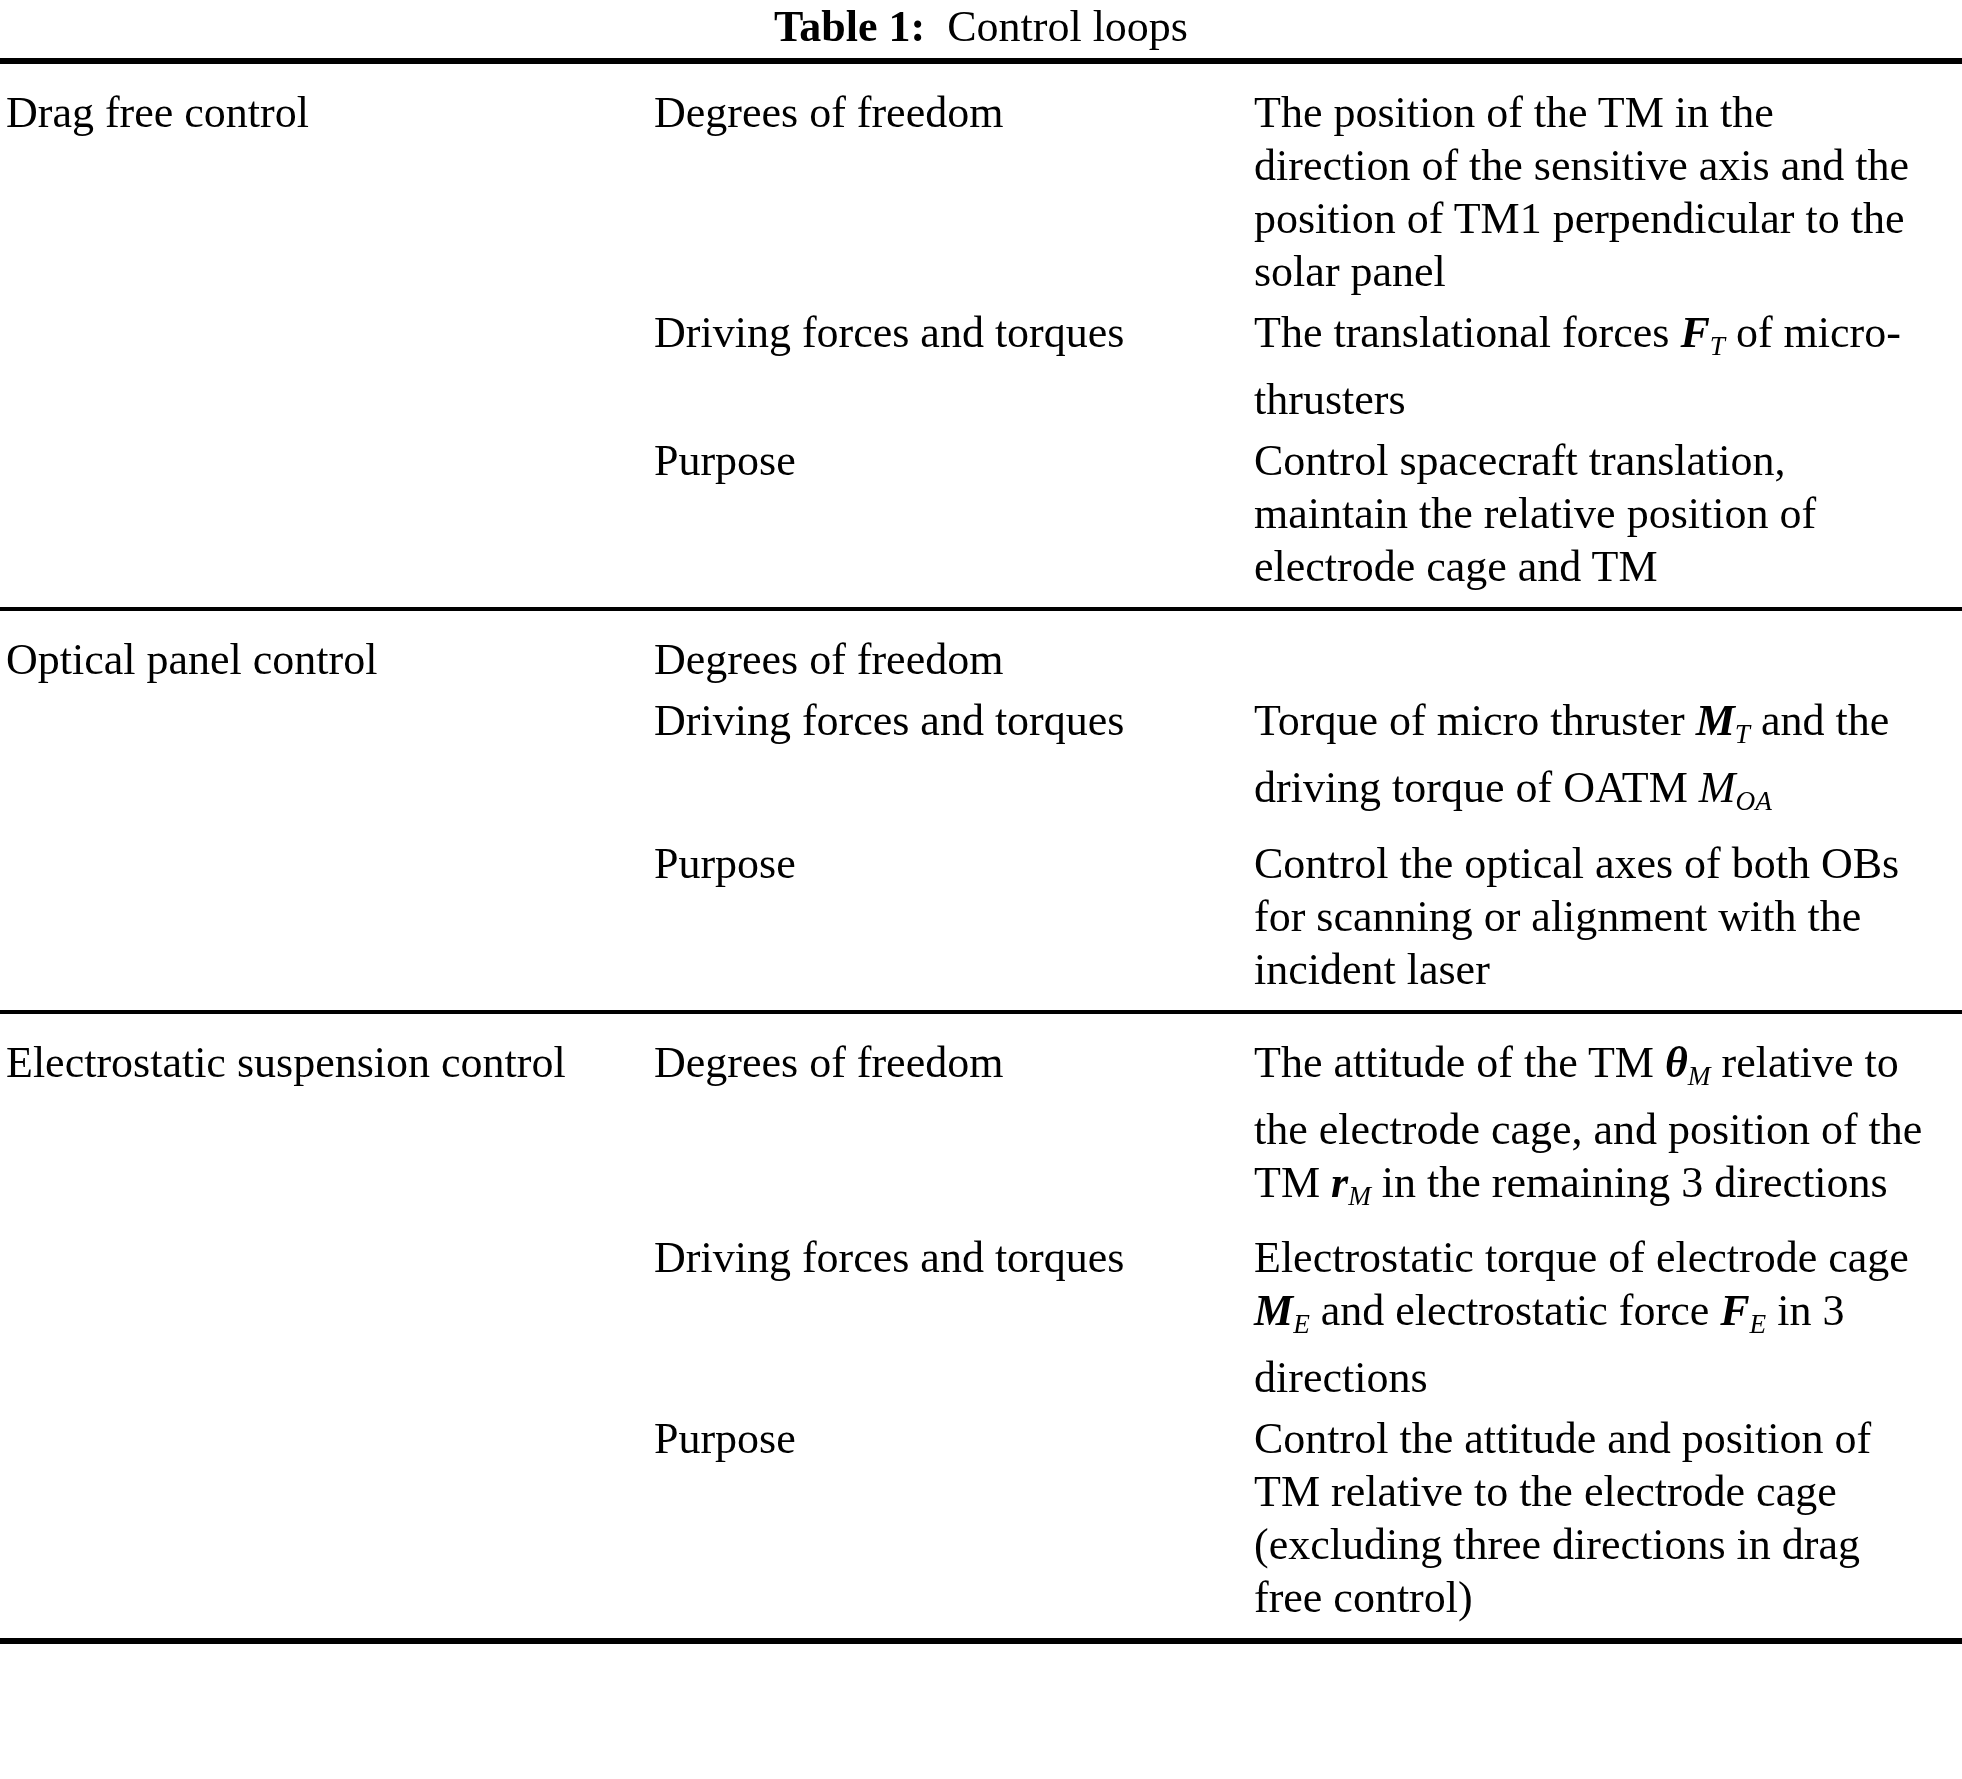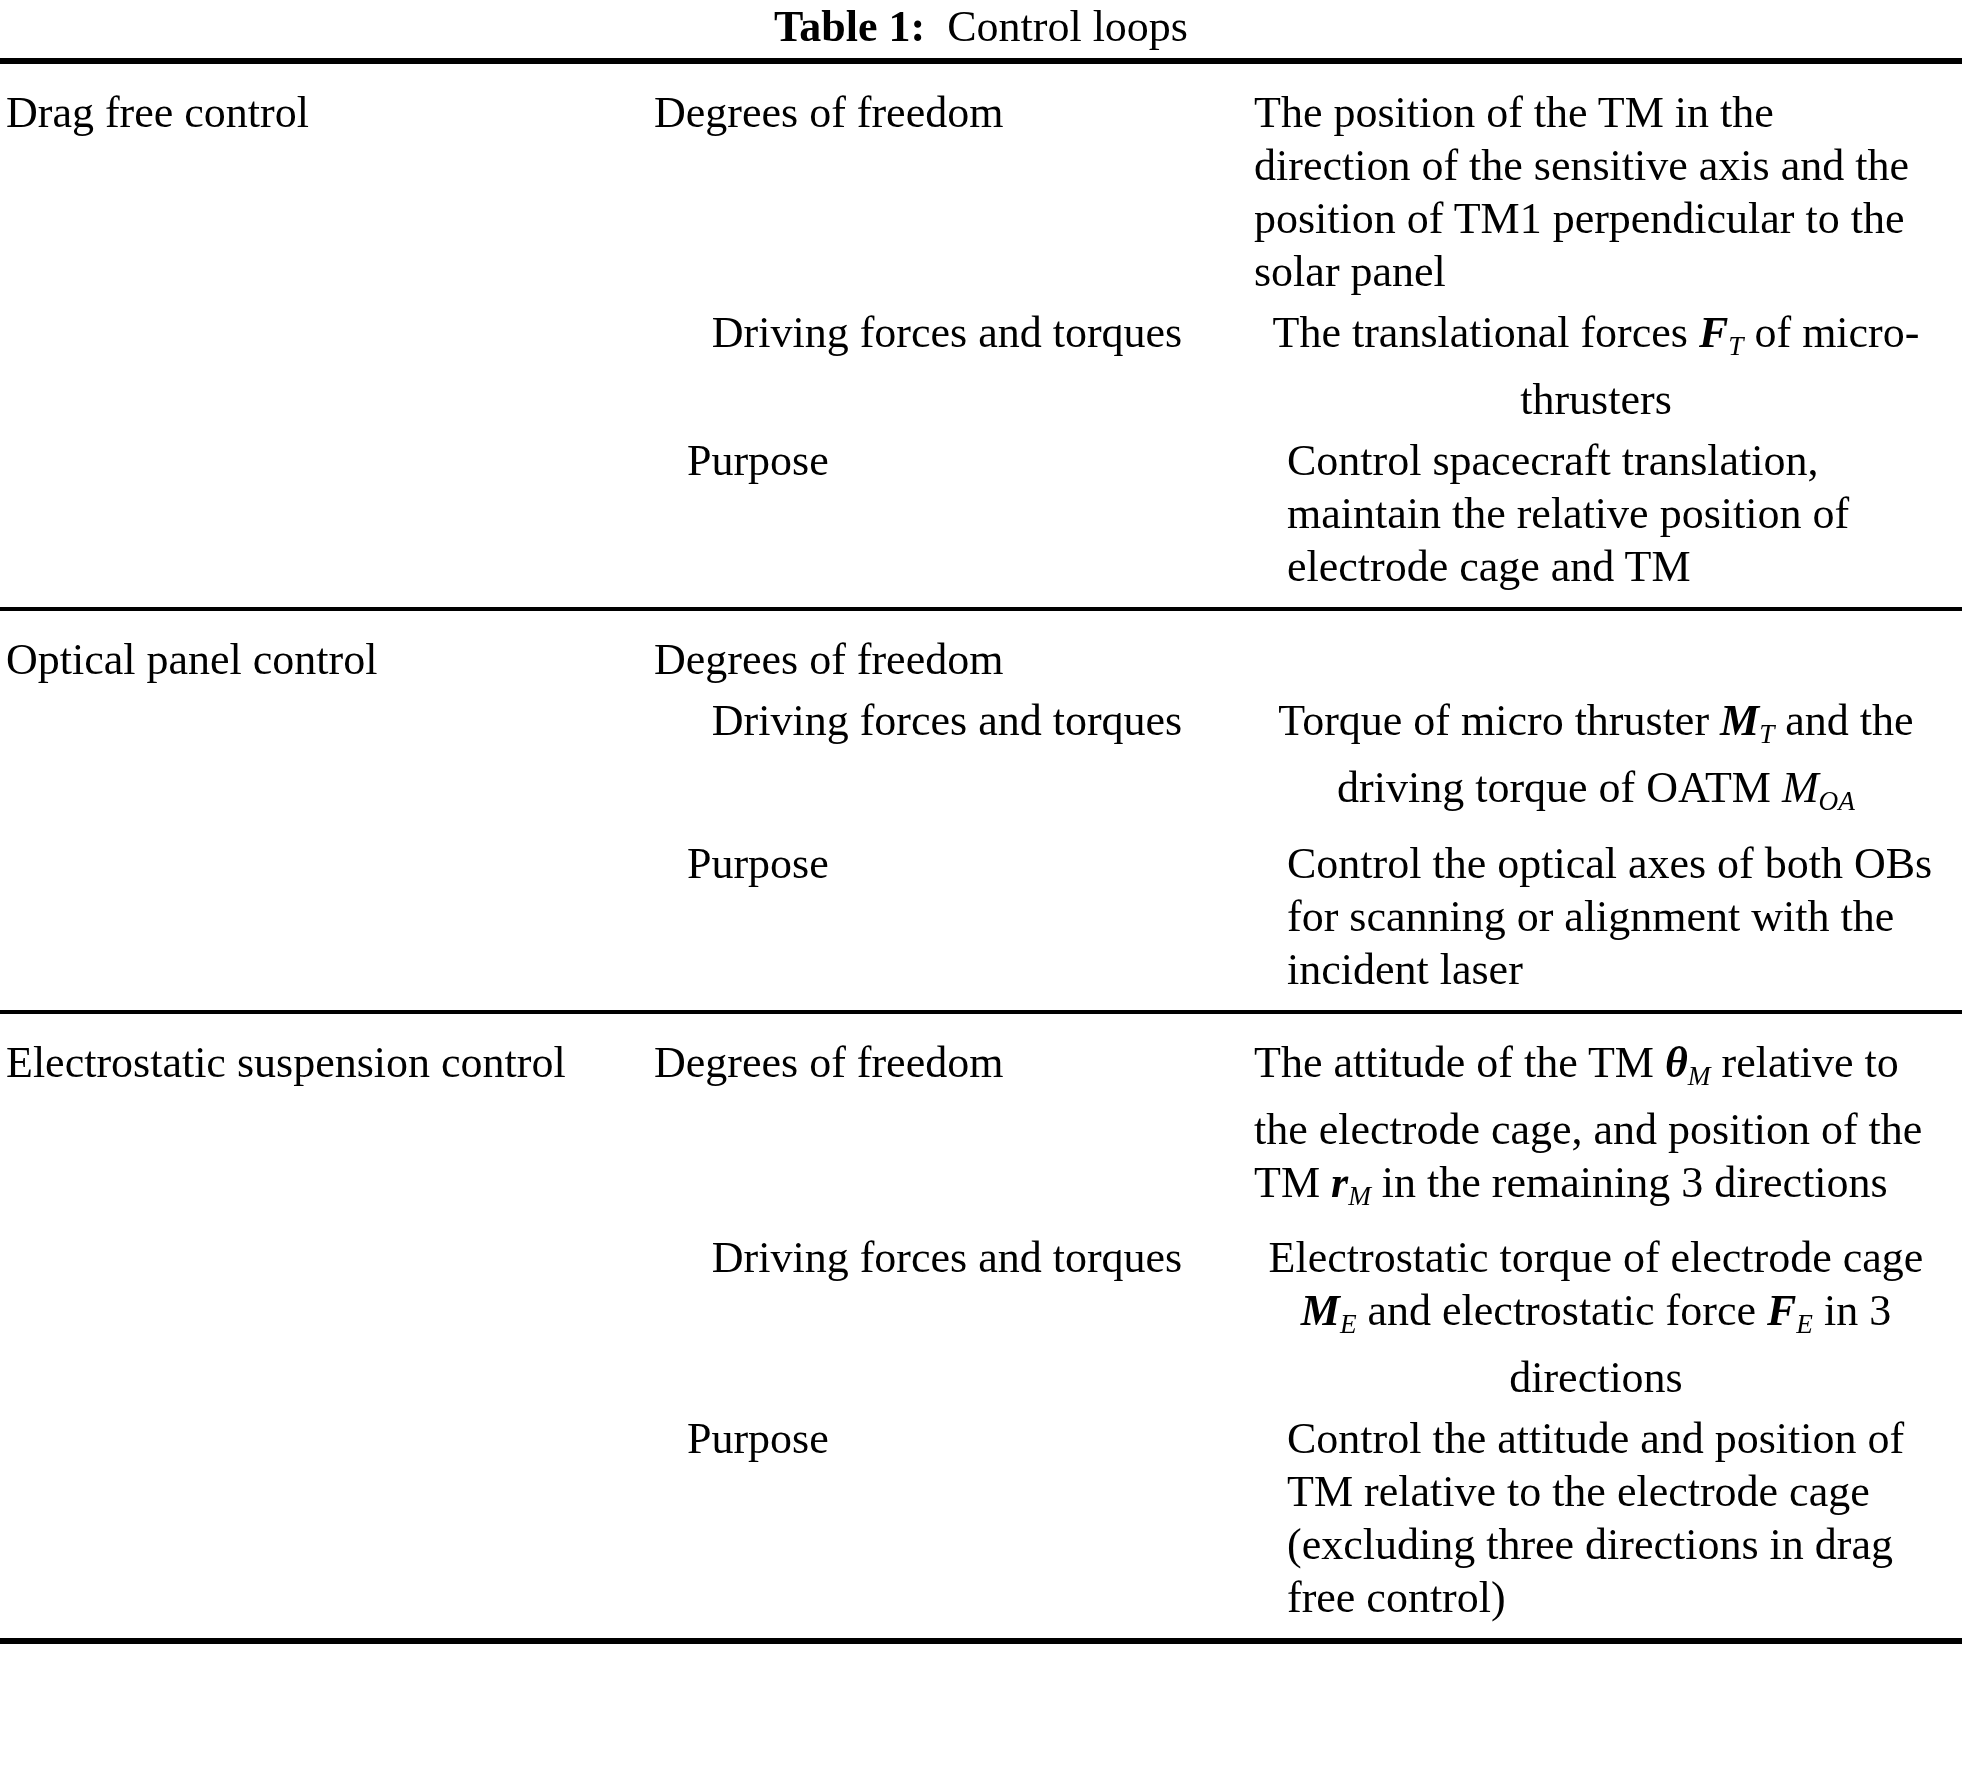--- a/index.html
+++ b/index.html
@@ -36,22 +36,22 @@
     grid-template-columns: 648px 600px 1fr;
     row-gap: 8px;
     padding: 22px 24px 14px 6px;
     align-items: start;
   }
   .cell { display: block; }
   .c1 { grid-column: 1; grid-row: 1; padding-right: 10px; }
   .c2 { grid-column: 2; padding-right: 14px; }
   .c3 { grid-column: 3; max-width: 706px; }
   .r1 { grid-row: 1; }
-  .r2 { grid-row: 2; text-align: center; }
-  .r3 { grid-row: 3; margin-left: 33px; }
+  .r2 { grid-row: 2; }
+  .r3 { grid-row: 3; }
   .it  { font-style: italic; }
   .bi  { font-style: italic; font-weight: bold; }
   .sub  { font-size: 0.62em; font-style: italic; vertical-align: -0.3em; }
   .subn { font-size: 0.62em; font-style: normal; vertical-align: -0.3em; }
 </style>
 </head>
 <body>
 
 <div class="title">
   <span class="cap-label">Table 1:</span>

